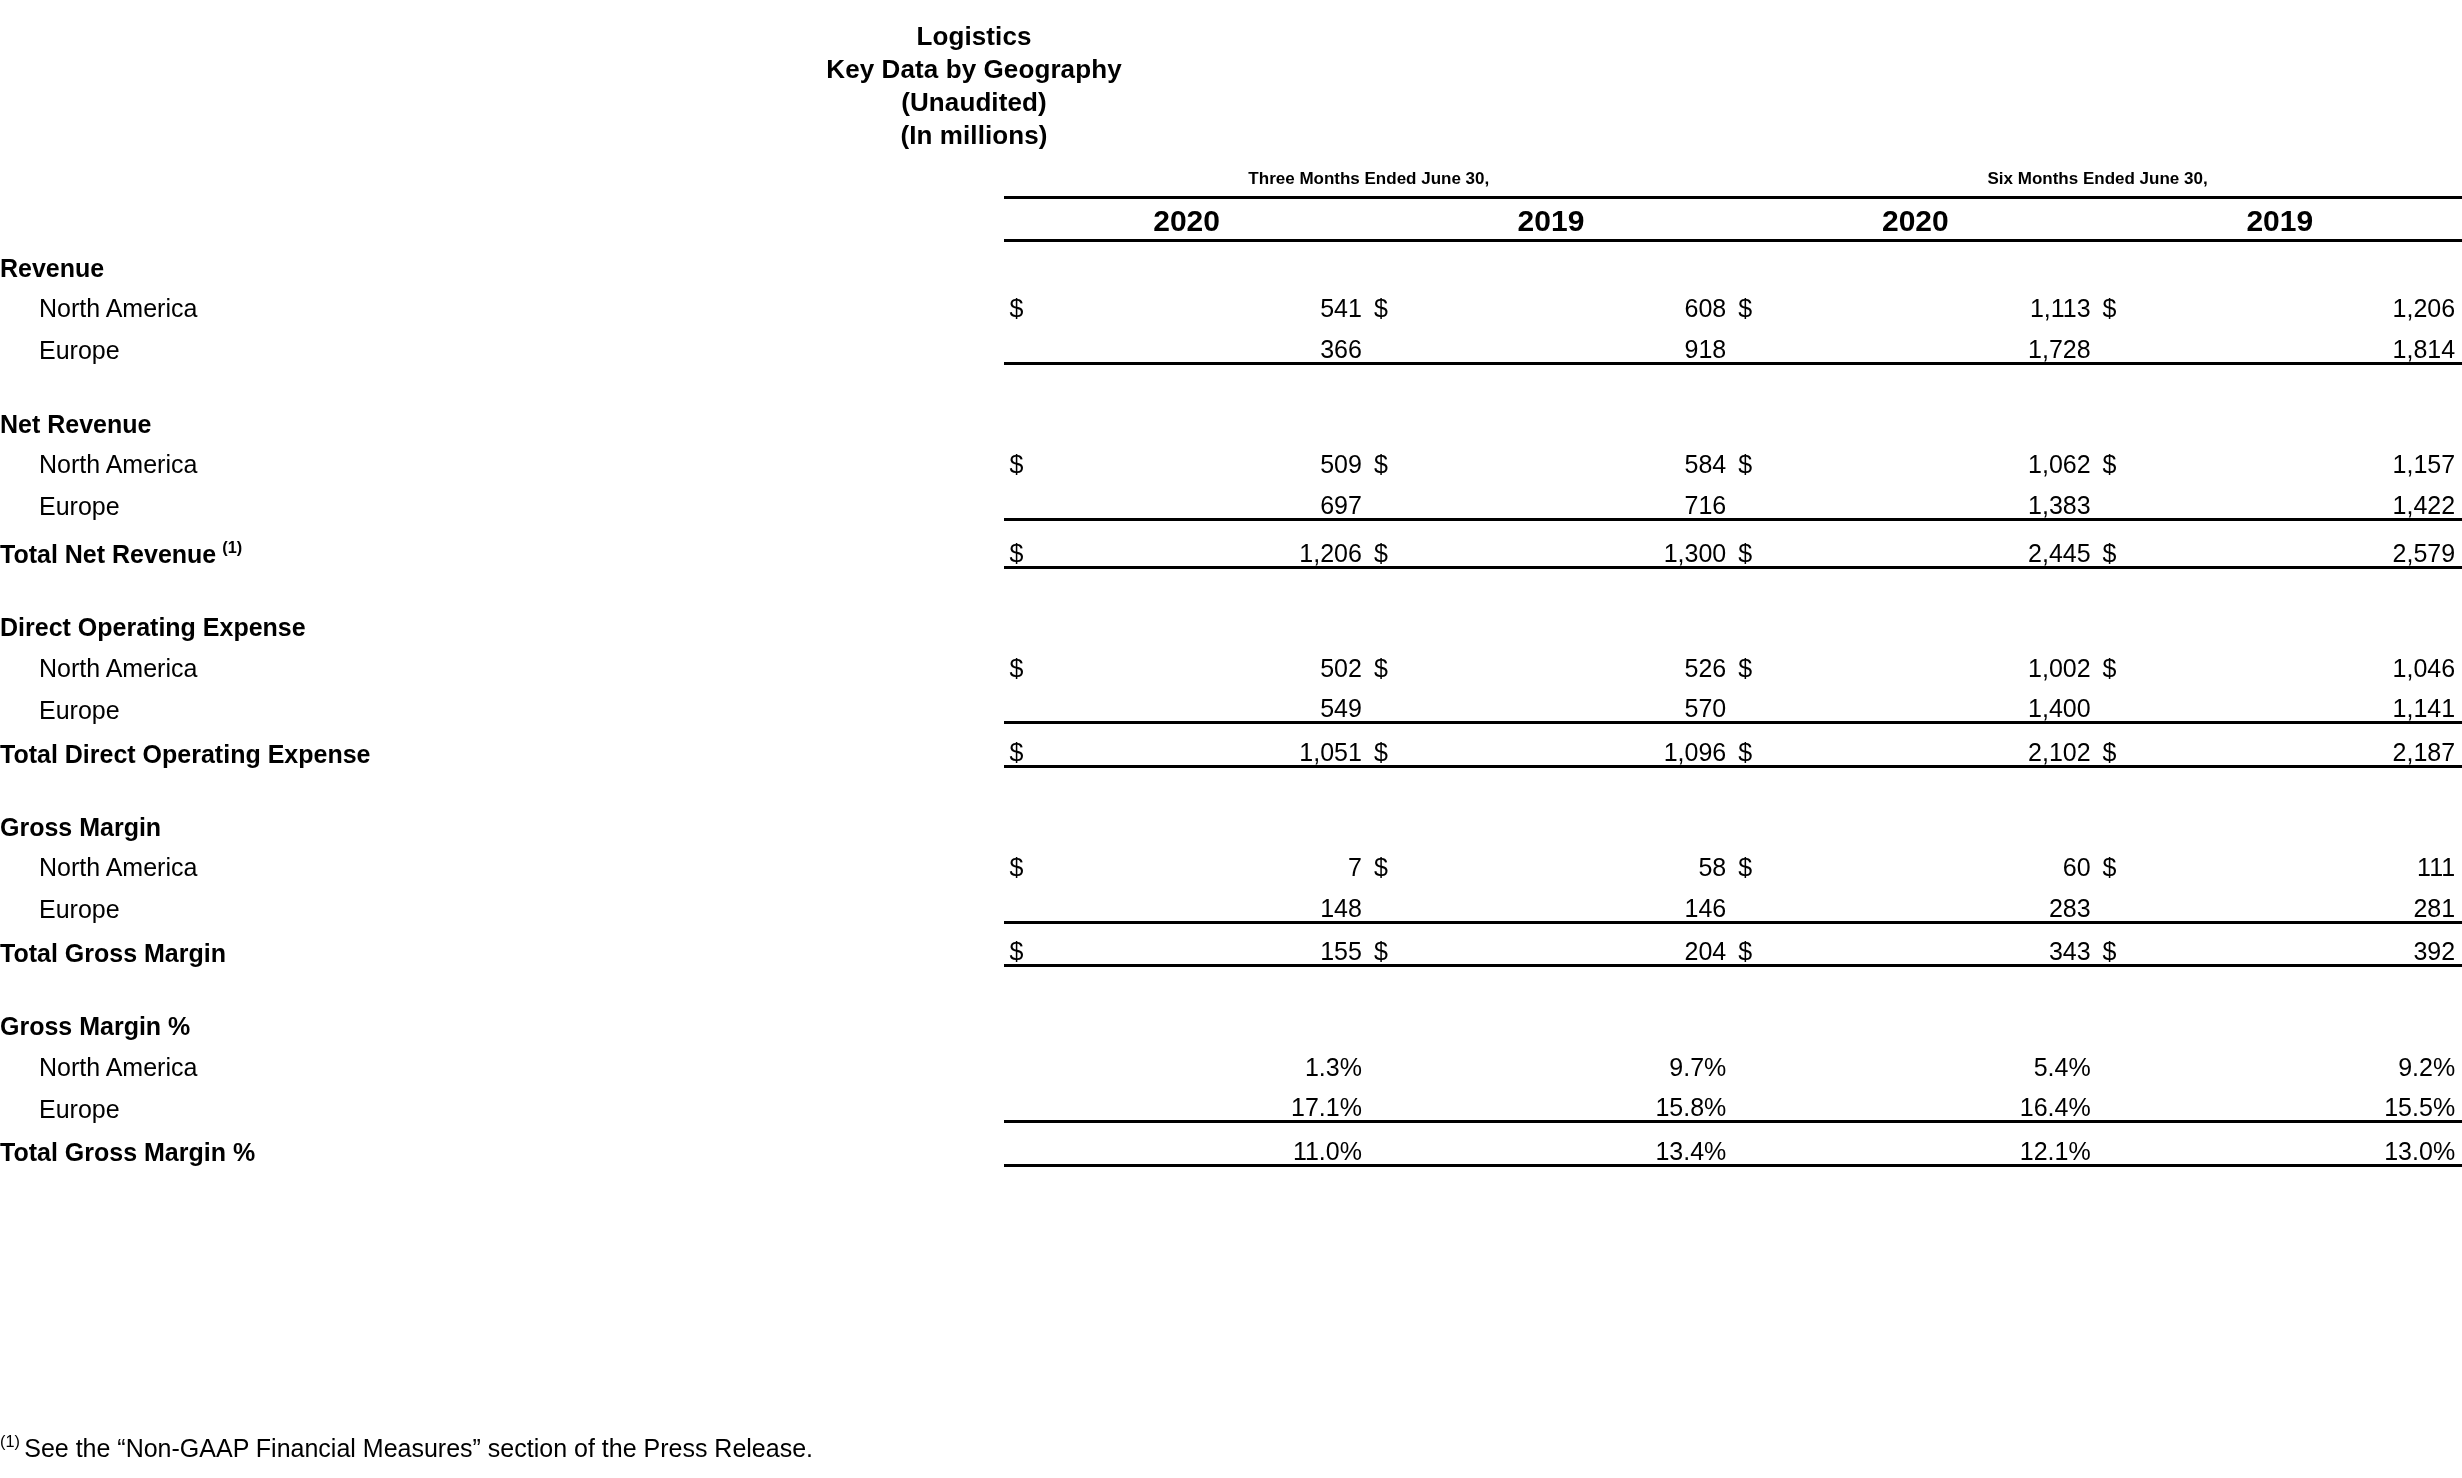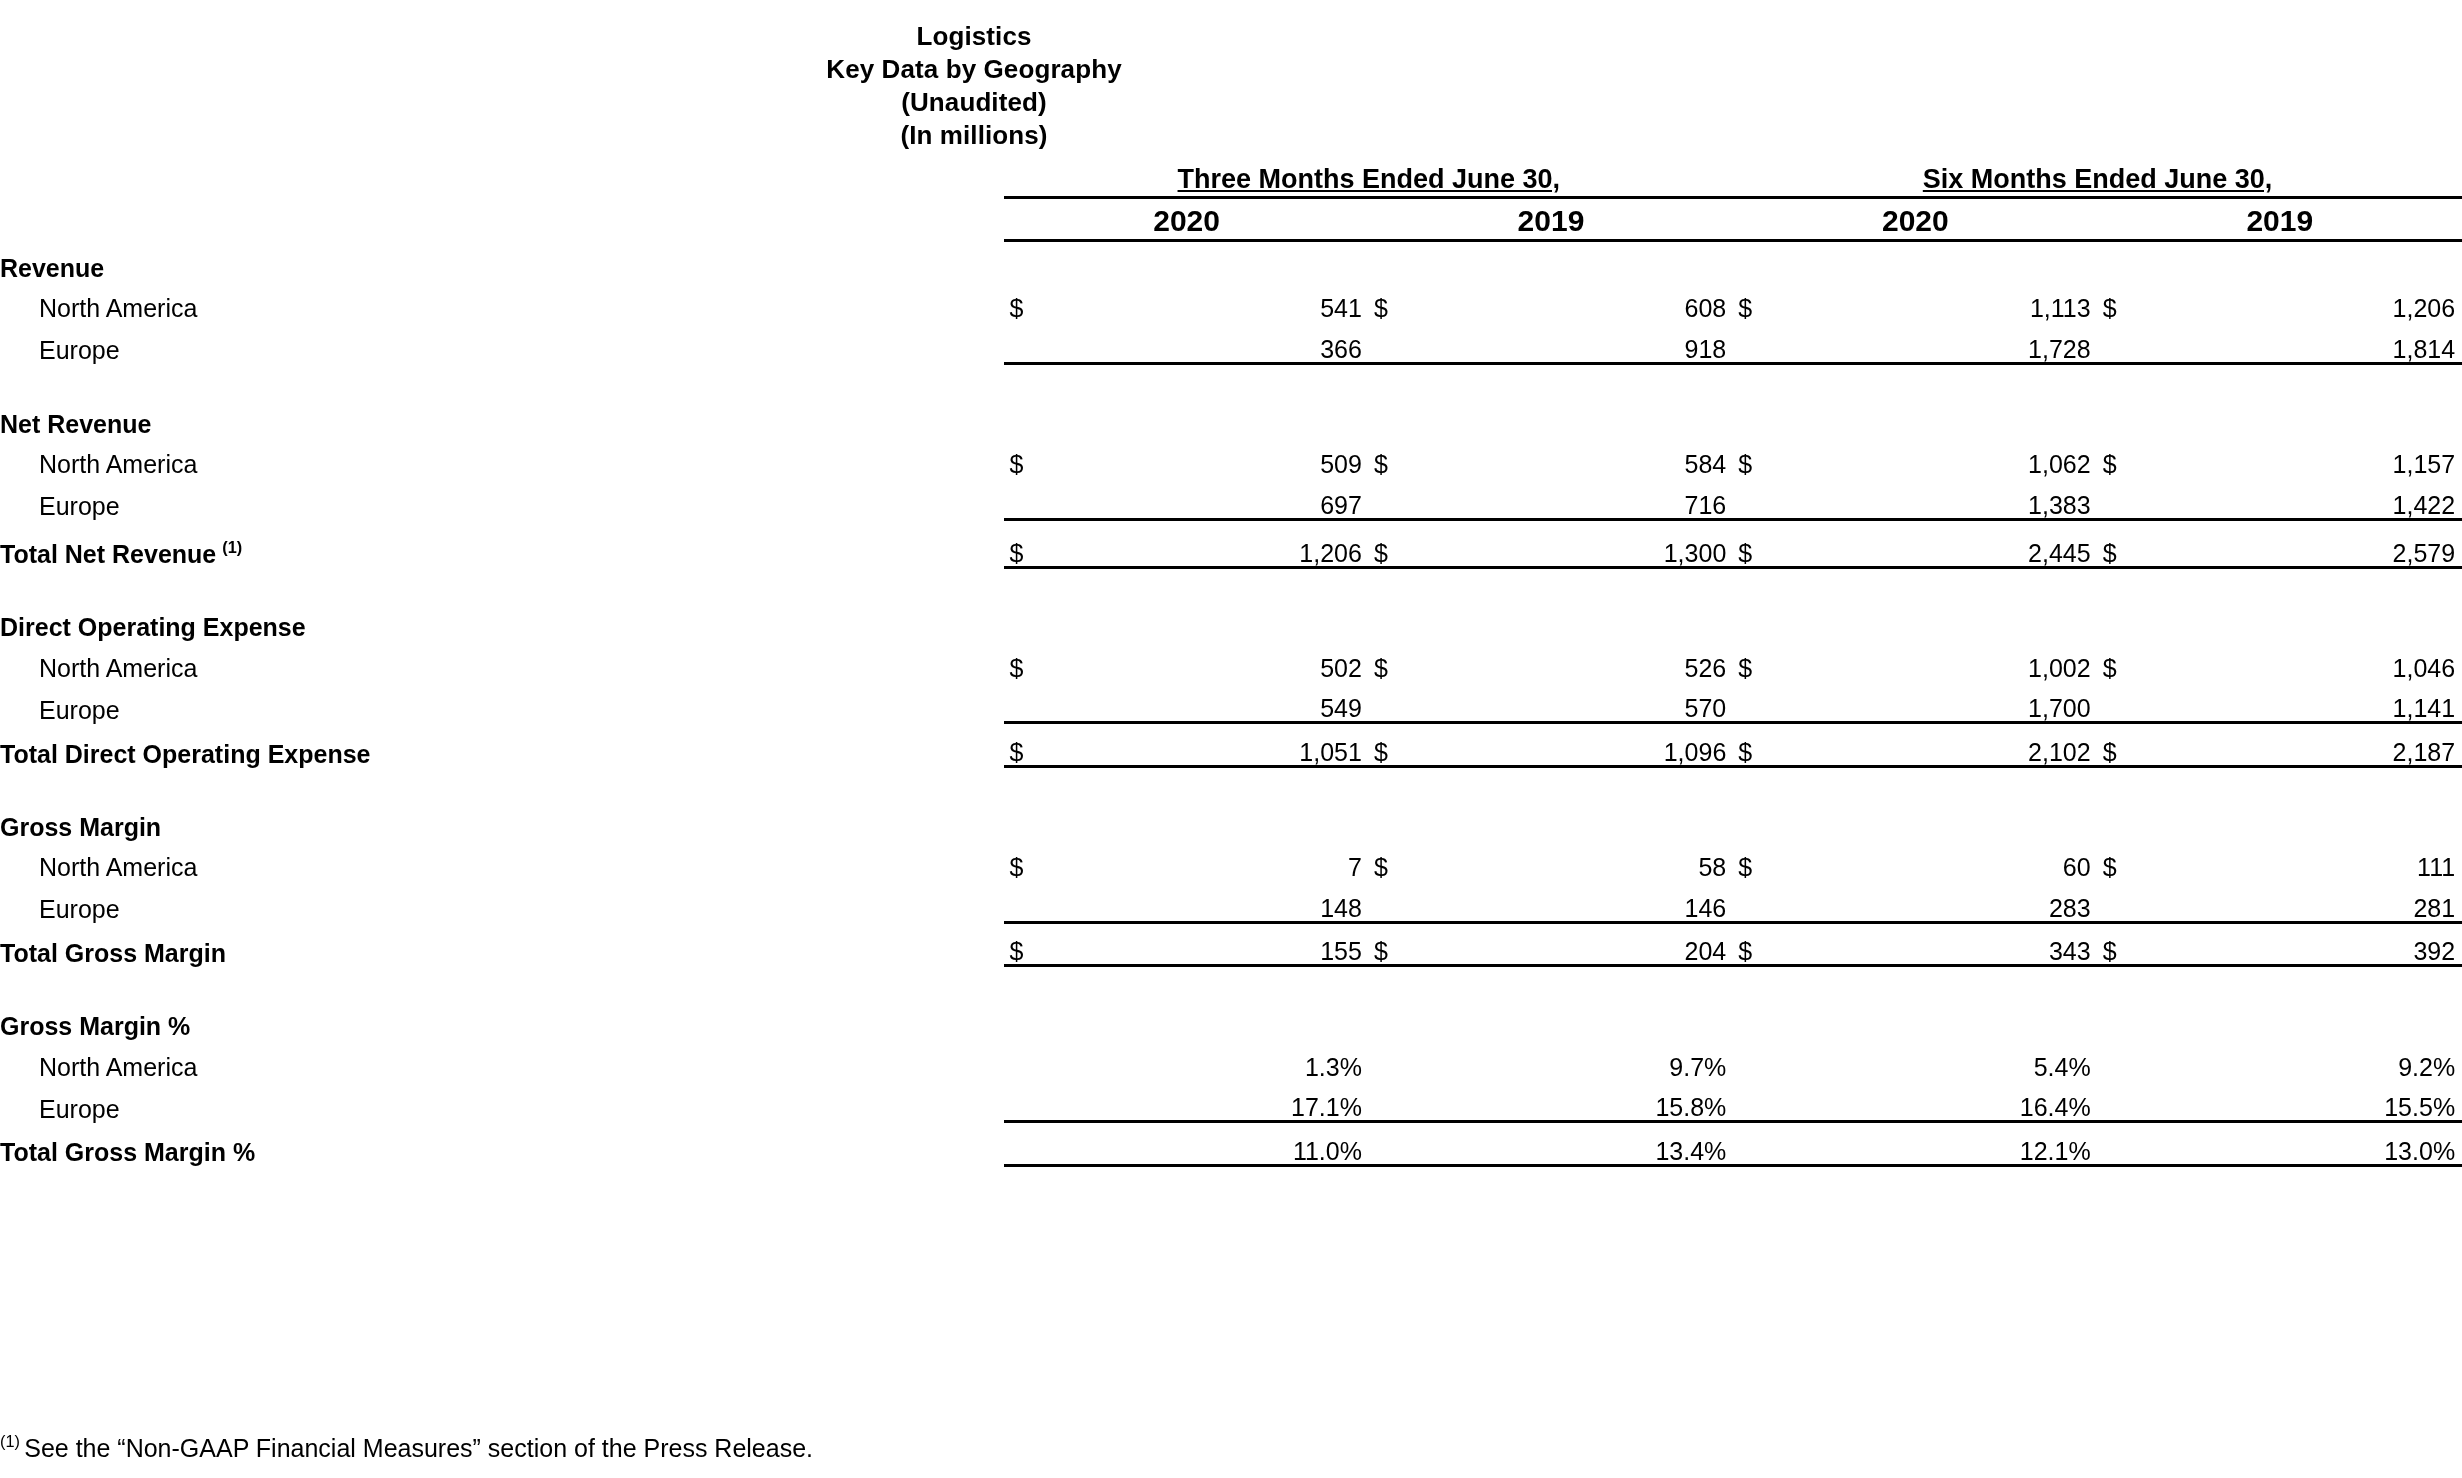--- a/index.html
+++ b/index.html
@@ -57,25 +57,24 @@
     vertical-align: bottom;
     font-size: 25px;
     line-height: 26px;
     font-weight: normal;
     color: #000;
   }
 
   
   .hdr-group {
     text-align: center;
-    font-size: 27px;
+    font-size: 17px;
     font-weight: bold;
     padding-bottom: 4.3px;
     border-bottom: 3.4px solid #000;
-    text-decoration: underline;
   }
   .hdr-year {
     text-align: center;
     font-size: 30px;
     font-weight: bold;
     padding-top: 9.4px;
     padding-bottom: 4.3px;
     border-bottom: 3.4px solid #000;
   }
   .hdr-spacer { border: none; }
@@ -307,21 +306,21 @@
           <td class="num">1,046</td>
         </tr>
         <tr>
           <td class="lbl-sub">Europe</td>
           <td class="cur rule-bottom"></td>
           <td class="num rule-bottom">549</td>
           <td class="cur rule-bottom"></td>
           <td class="num rule-bottom">570</td>
           <td class="grp-gap"></td>
           <td class="cur rule-bottom"></td>
-          <td class="num rule-bottom">1,700</td>
+          <td class="num rule-bottom">1,400</td>
           <td class="cur rule-bottom"></td>
           <td class="num rule-bottom">1,141</td>
         </tr>
         <tr>
           <td class="lbl-total">Total Direct Operating Expense</td>
           <td class="cur rule-bottom">$</td>
           <td class="num rule-bottom">1,051</td>
           <td class="cur rule-bottom">$</td>
           <td class="num rule-bottom">1,096</td>
           <td class="grp-gap"></td>

